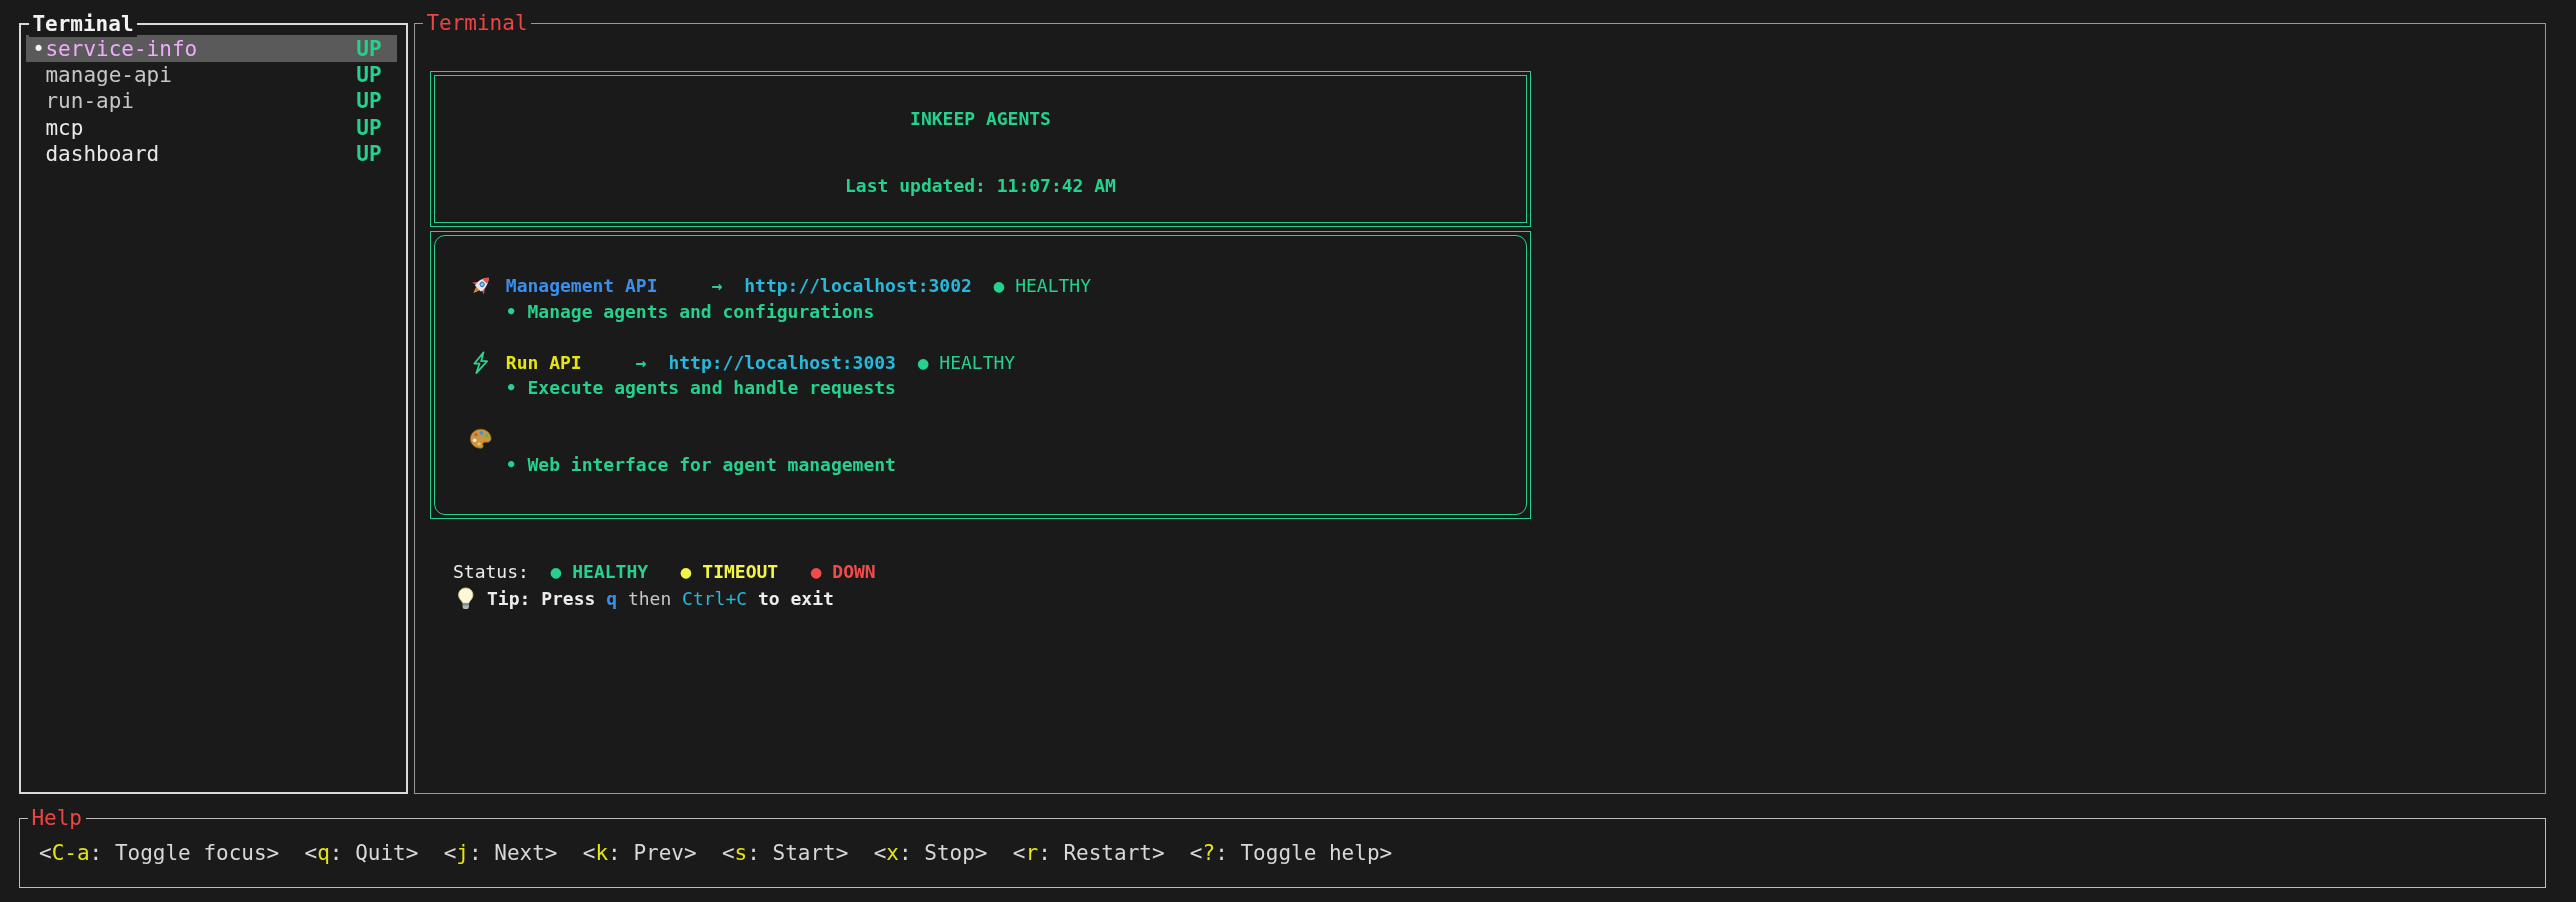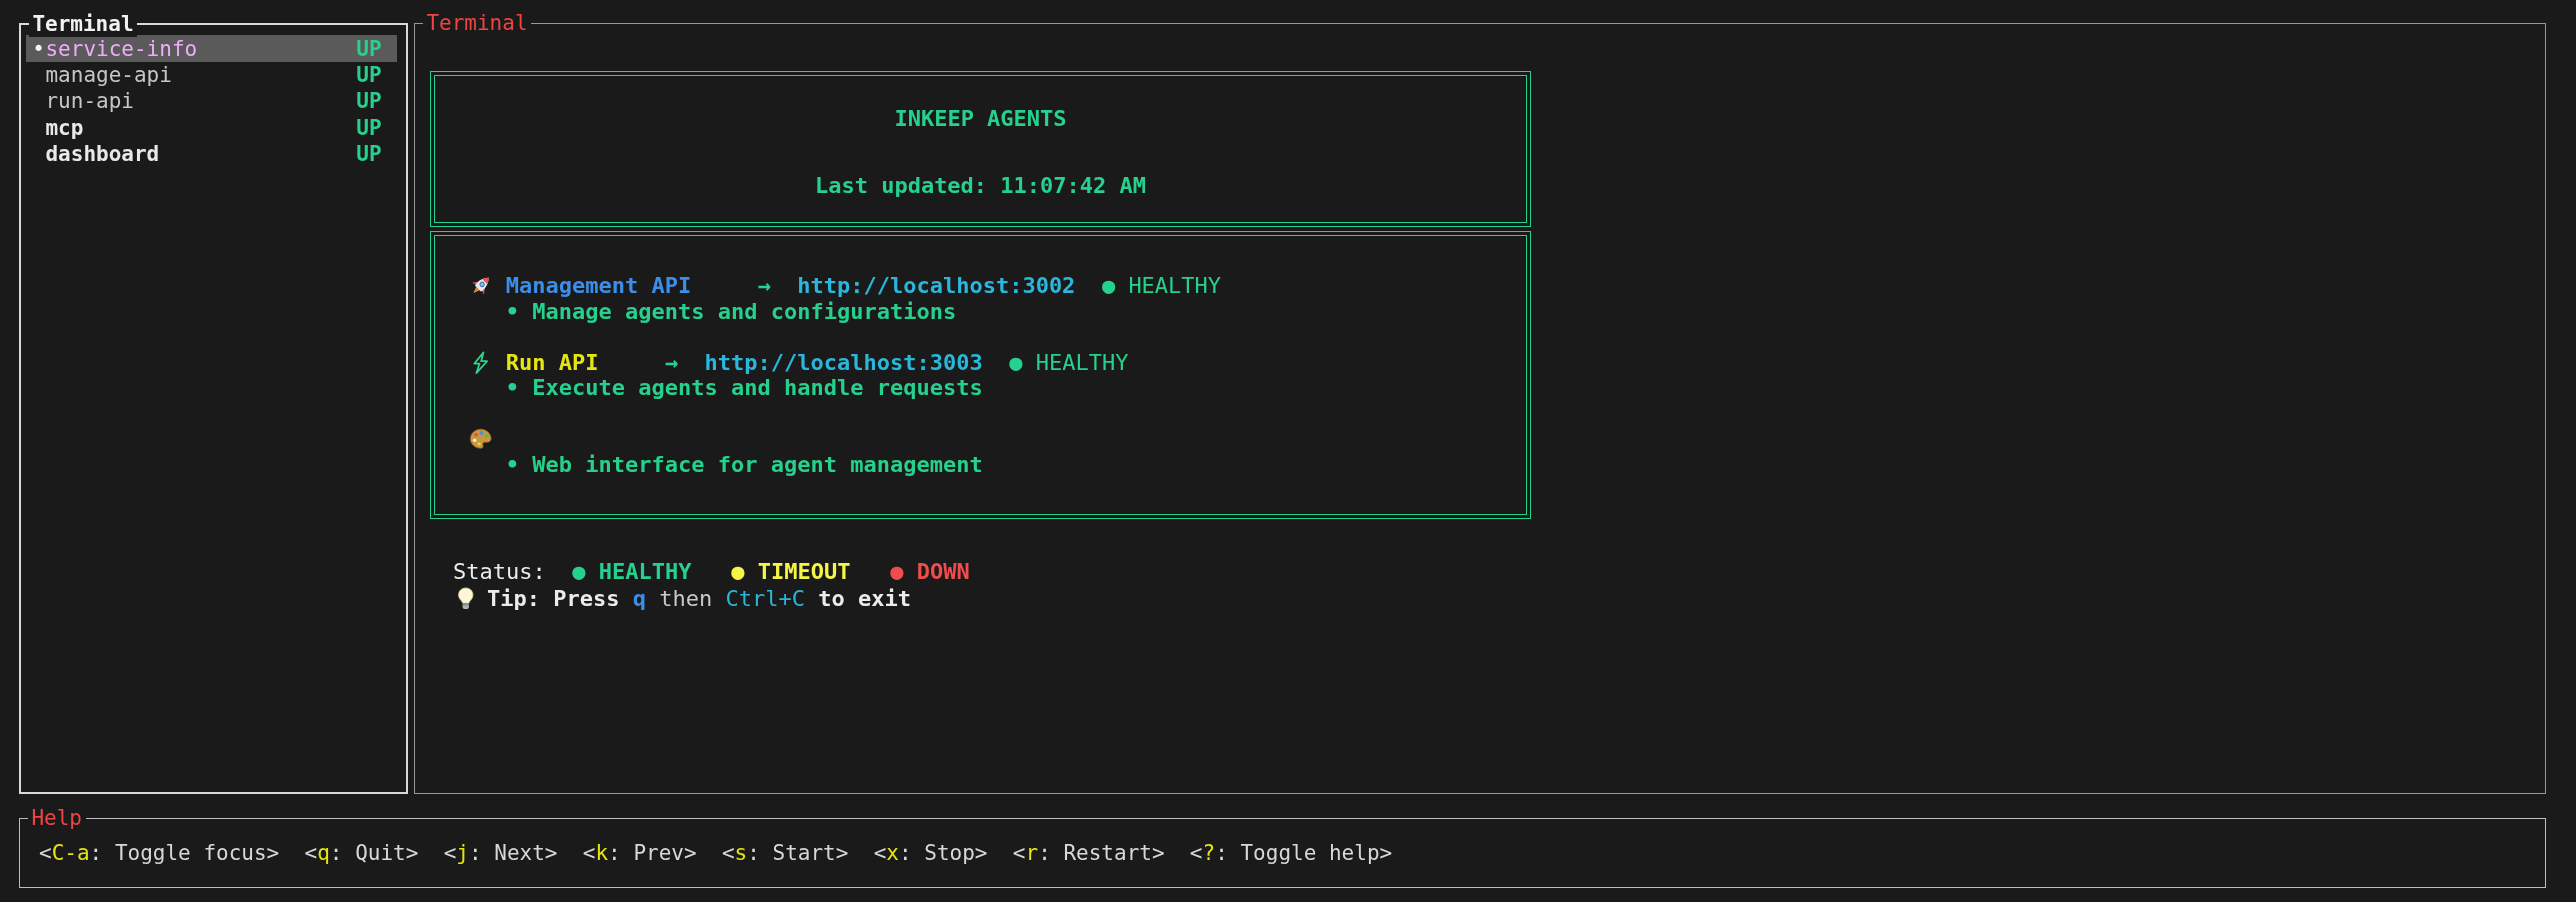--- a/index.html
+++ b/index.html
@@ -15,33 +15,33 @@
   }
   
   #processes-panel{left:19px;top:23px;width:389px;height:771px;border:2.8px solid var(--c-border_focus);}
   #processes-panel .panel-label{font-weight:bold;color:#f2f2f2;}
   #process-list{padding-top:10.4px;}
   .prow{display:flex;align-items:center;height:26.4px;margin:0 9.4px 0 4.7px;padding:0 15px 0 6.6px;
         font-size:21px;color:#c6c6c6;cursor:default;}
   .prow.selected{background:var(--c-selection_bg);color:#f4f4f4;}
   .prow .bullet{display:inline-block;width:13.2px;white-space:pre;}
   .prow .pname{flex:1;white-space:pre;}
-  .prow.boldname .pname{font-weight:bold;color:#e9e9e9;}
+  .prow.boldname .pname{font-weight:normal;color:#e9e9e9;}
   .prow.selected .pname{color:#f0abfc;}
   .pstatus{font-weight:bold;color:var(--c-green);}
   
   #terminal-panel{left:414px;top:23px;width:2132px;height:771px;border:1.9px solid var(--c-border_dim);}
-  .term-content{position:absolute;inset:0;padding:47px 0 0 15px;font-size:22px;line-height:25.5px;color:#e0e0e0;}
+  .term-content{position:absolute;inset:0;padding:47px 0 0 15px;font-size:18px;line-height:25.5px;color:#e0e0e0;}
   .dbl{border:1.9px solid var(--c-green);padding:2.8px;width:1101px;box-sizing:border-box;}
   .dbl-in{border:1.9px solid var(--c-green);}
   #header-box .dbl-in{text-align:center;padding:30px 0 23px;}
   .hdr-title{font-weight:bold;color:var(--c-green);height:25.5px;}
   .hdr-updated{font-weight:bold;color:var(--c-green);height:25.5px;margin-top:42px;}
   #services-box{margin-top:4.7px;}
-  #services-box .dbl-in{padding:37px 0 37px 33px;}
+  #services-box .dbl-in{padding:37px 0 37px 33px;border-radius:11px;}
   .svc{margin-bottom:25.5px;}
   .svc:last-child{margin-bottom:0;}
   .svc-line{display:flex;align-items:center;height:25.5px;}
   .icon-box{width:38px;display:inline-flex;align-items:center;flex:none;}
   .icon-box svg{width:25.5px;height:25.5px;}
   .svc-text{white-space:pre;}
   .svc-name{font-weight:bold;}
   .arrow{color:var(--c-green);font-weight:bold;}
   .url{color:var(--c-cyan);font-weight:bold;}
   .dot{color:var(--c-green);}

